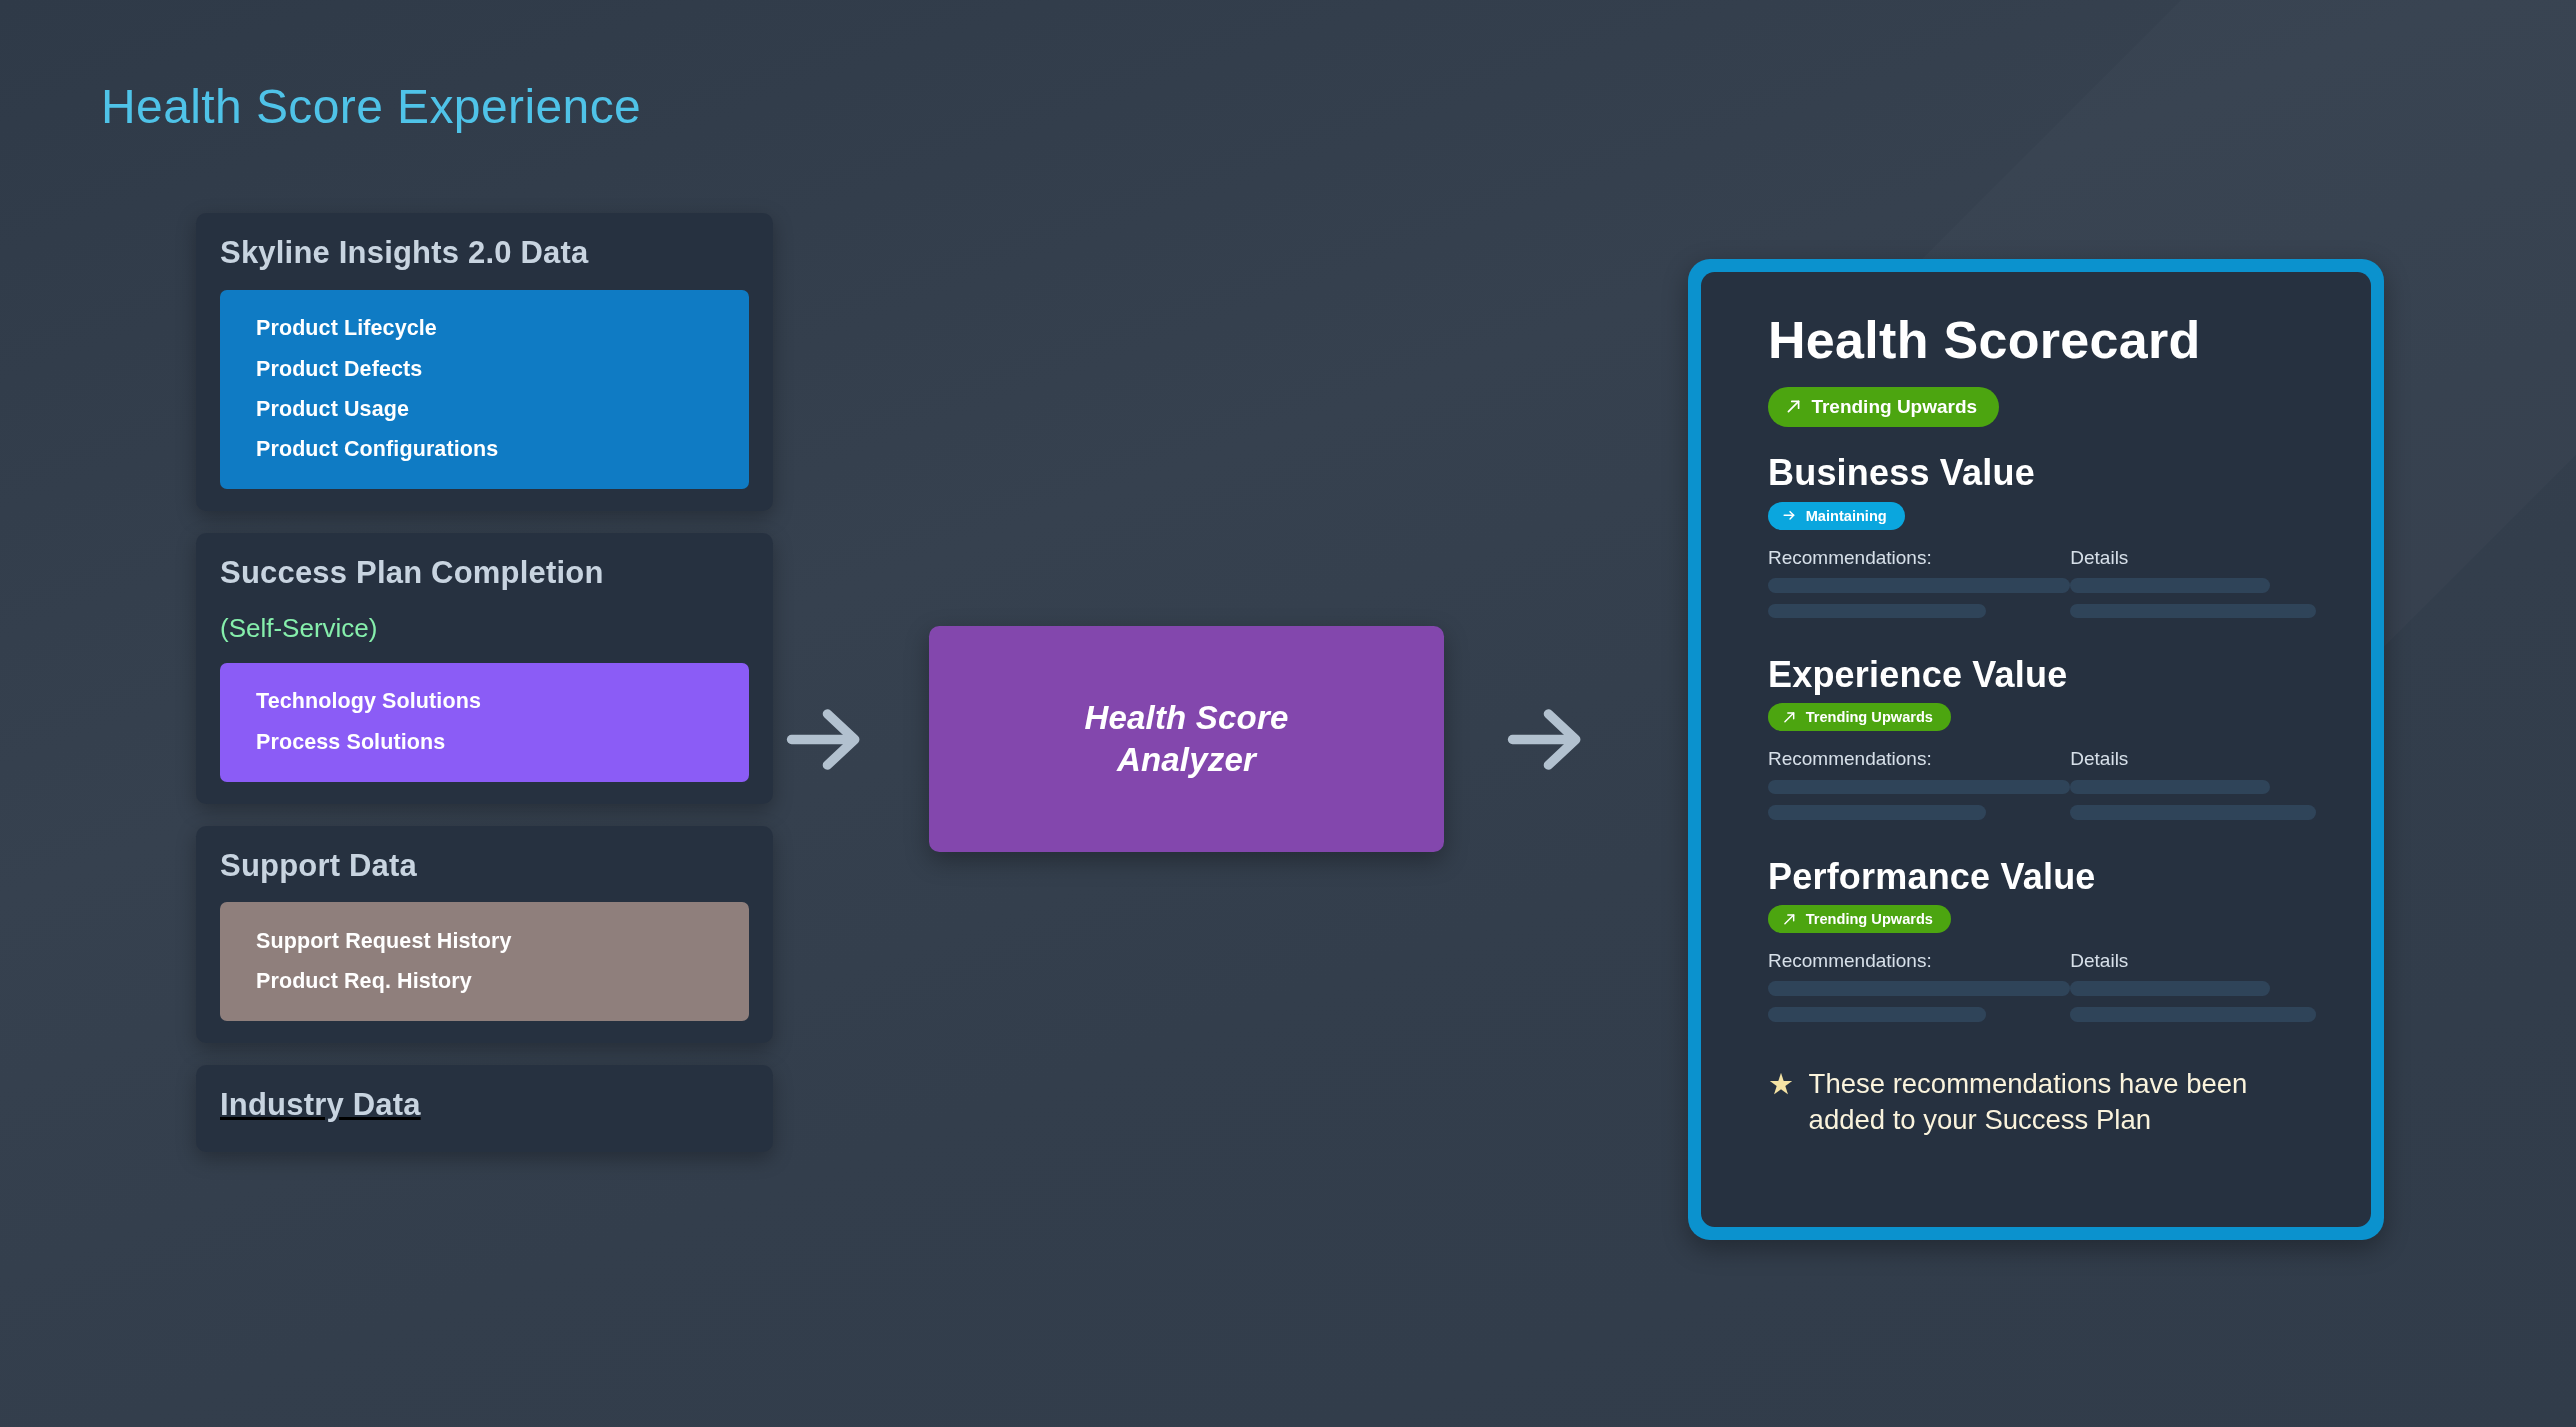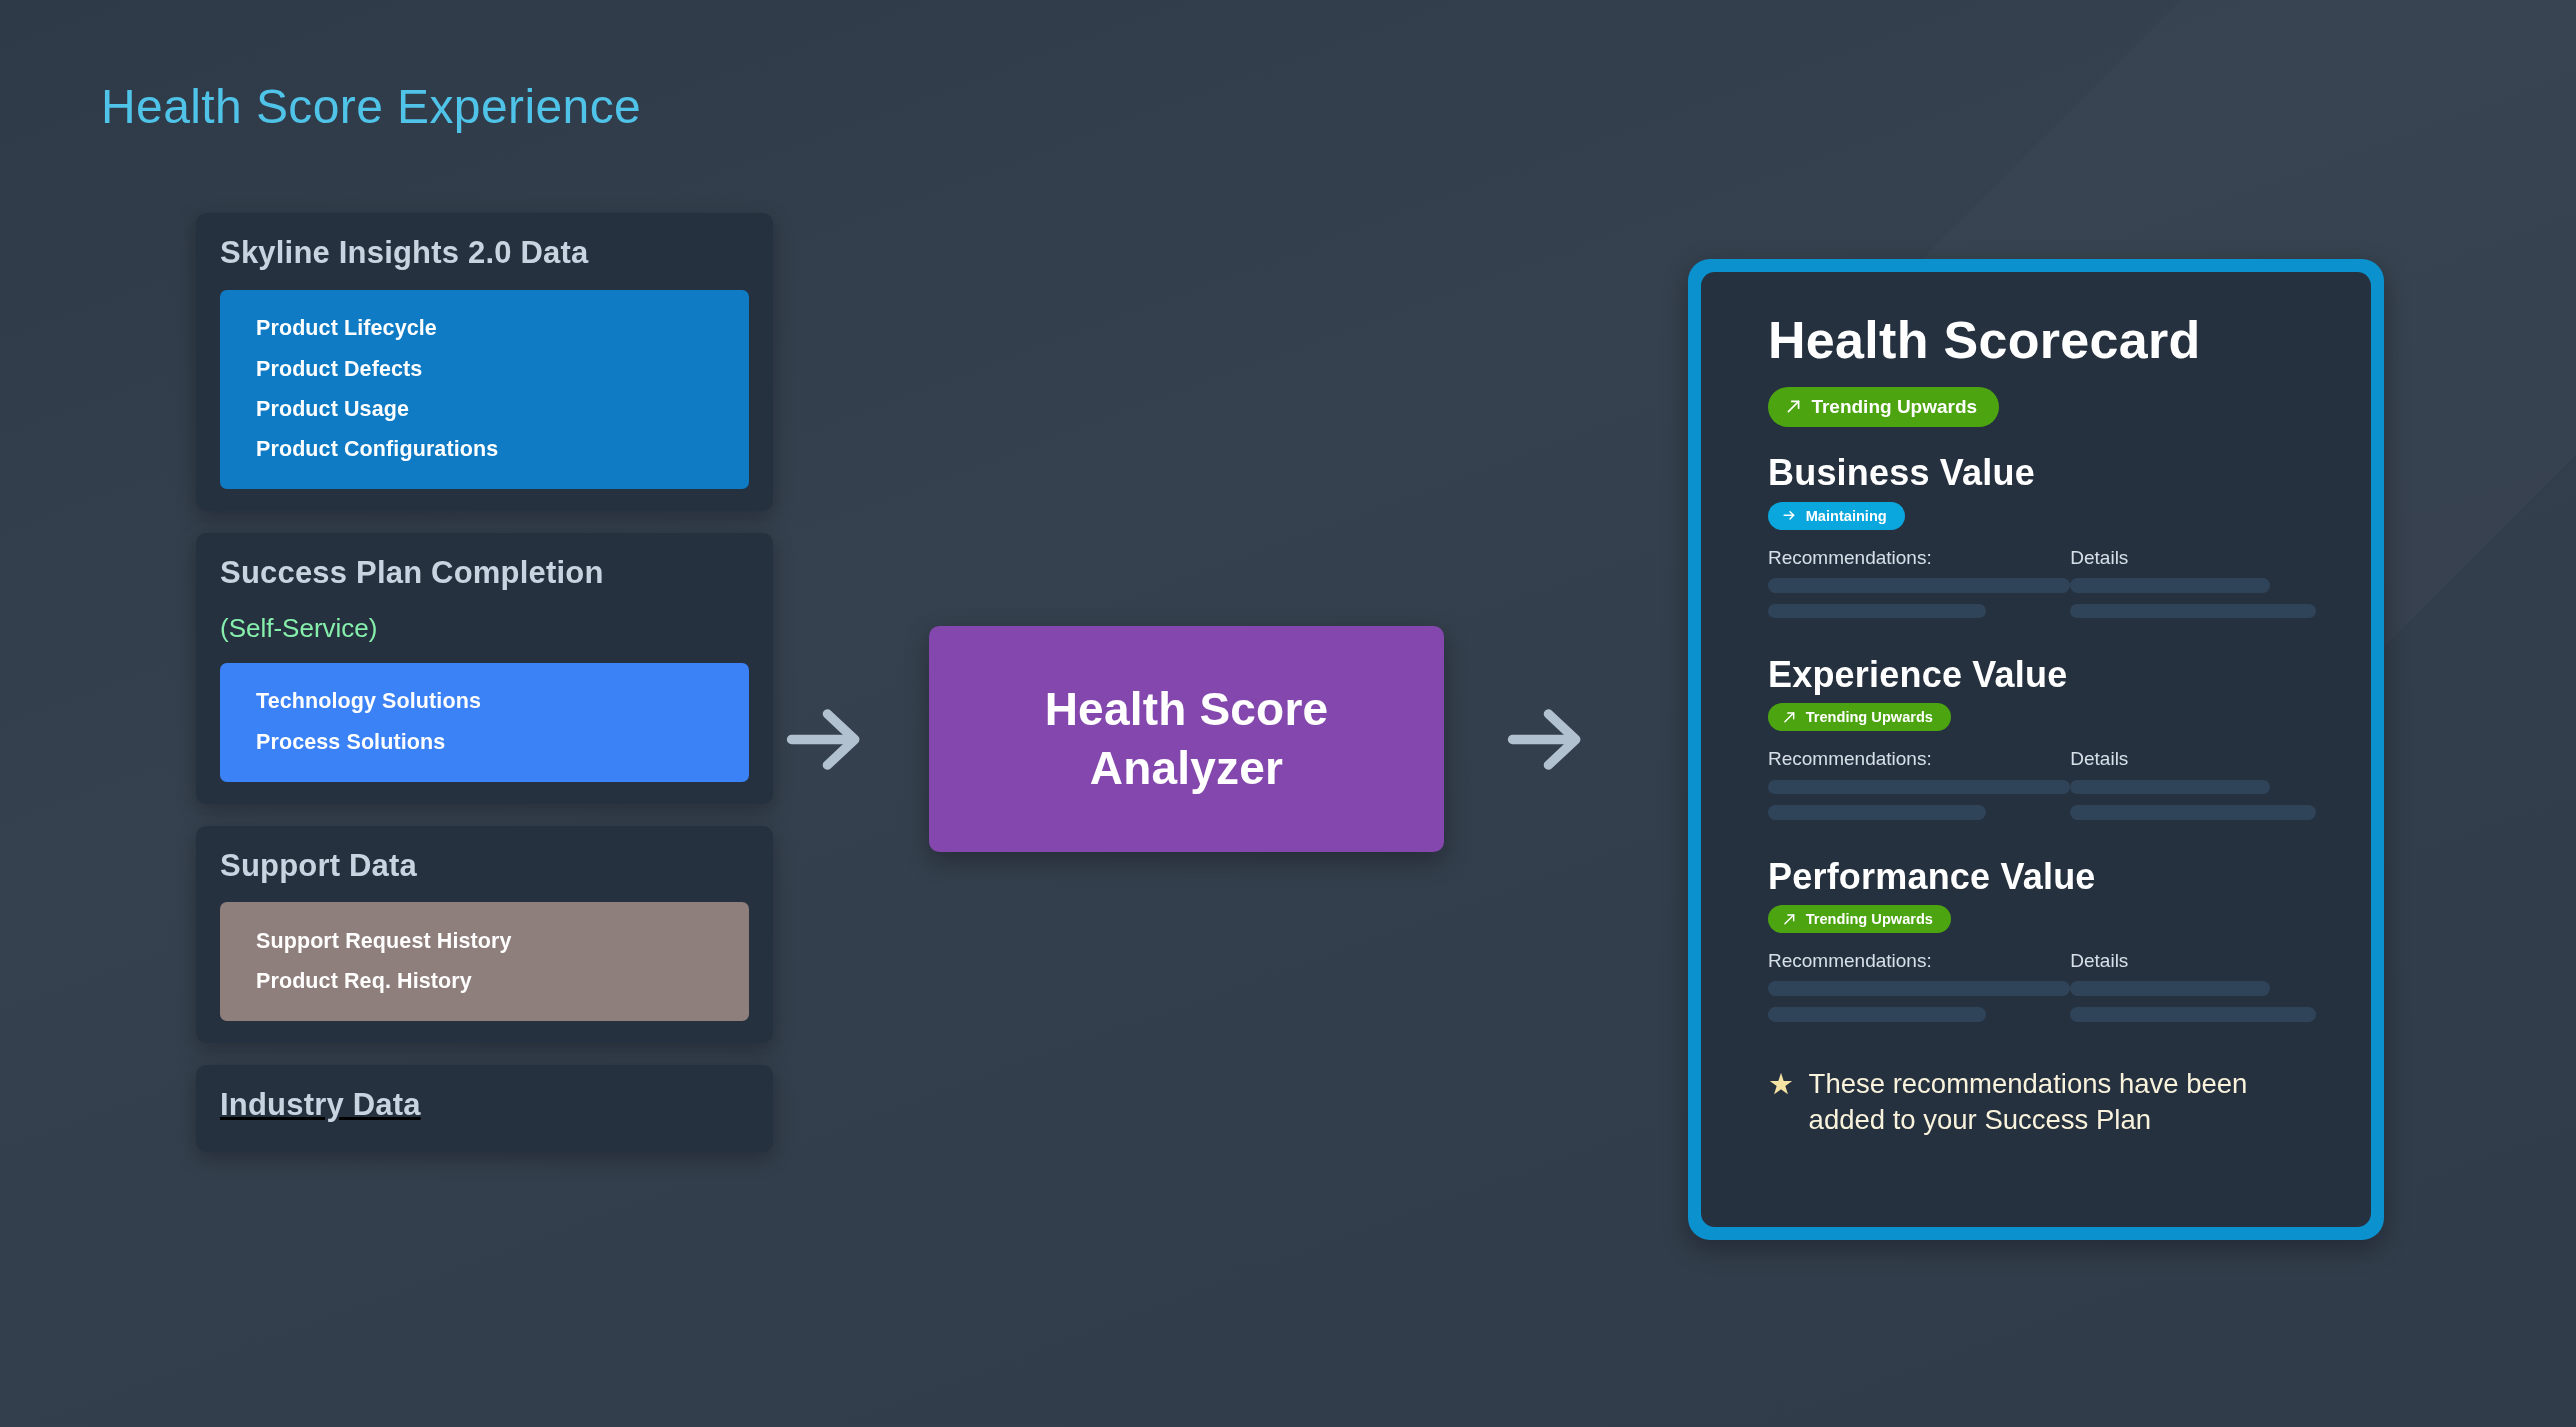--- a/index.html
+++ b/index.html
@@ -79,21 +79,21 @@
     color: #86efac;
     margin-top: 22px;
   }
 
   .item-block {
     border-radius: 6.9px;
     margin-top: 19px;
     padding: 19px 0 19px 0;
   }
   .item-block.blue  { background: #0f7bc4; }
-  .item-block.teal  { background: #3b82f6; }
+  .item-block.teal  { background: #8b5cf6; }
   .item-block.taupe { background: #8f7f7c; }
 
   .item-row {
     font-size: 21.5px;
     font-weight: 700;
     color: #ffffff;
     padding: 7.7px 0 7.7px 36px;
     letter-spacing: 0.1px;
   }
 
@@ -114,25 +114,26 @@
     height: 226px;
     background: #8347ad;
     border-radius: 10.3px;
     box-shadow: 0 8.6px 24px rgba(0,0,0,0.30);
     display: flex;
     align-items: center;
     justify-content: center;
     text-align: center;
   }
   #analyzer-label {
-    font-size: 46px;
+    font-size: 33px;
     font-weight: 700;
     color: #ffffff;
     line-height: 1.28;
     letter-spacing: 0.2px;
+    font-style: italic;
   }
 
   
   #scorecard-outer {
     position: absolute;
     left: 1688px;
     top: 259px;
     width: 696px;
     height: 981px;
     background: #0b92ce;

